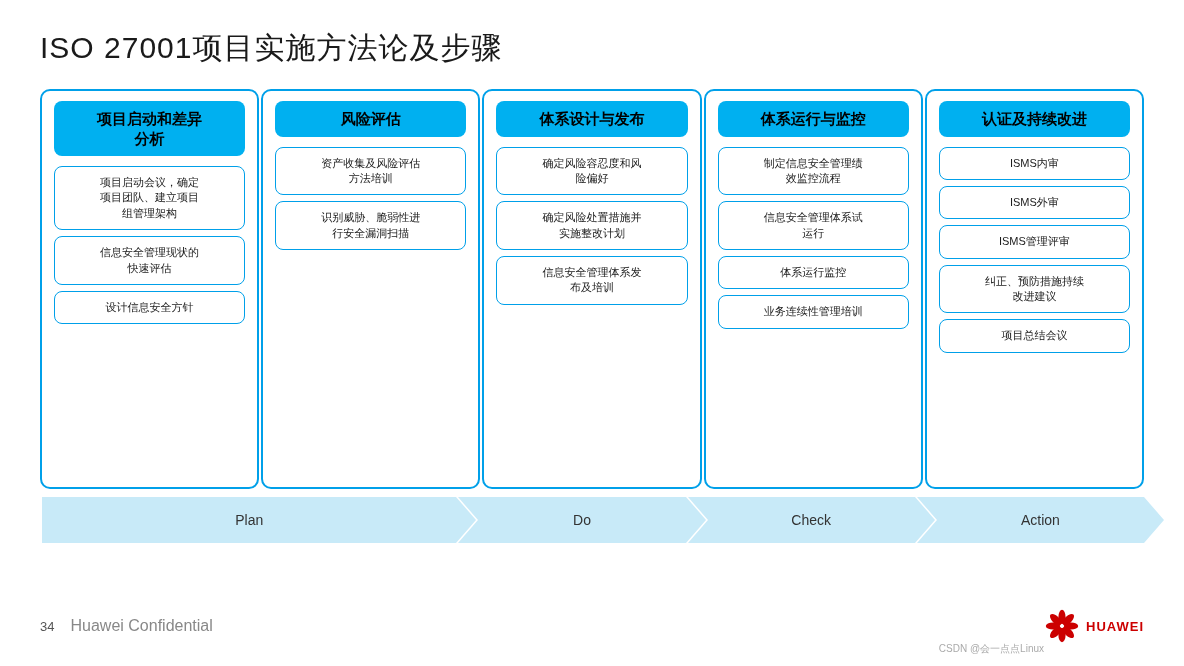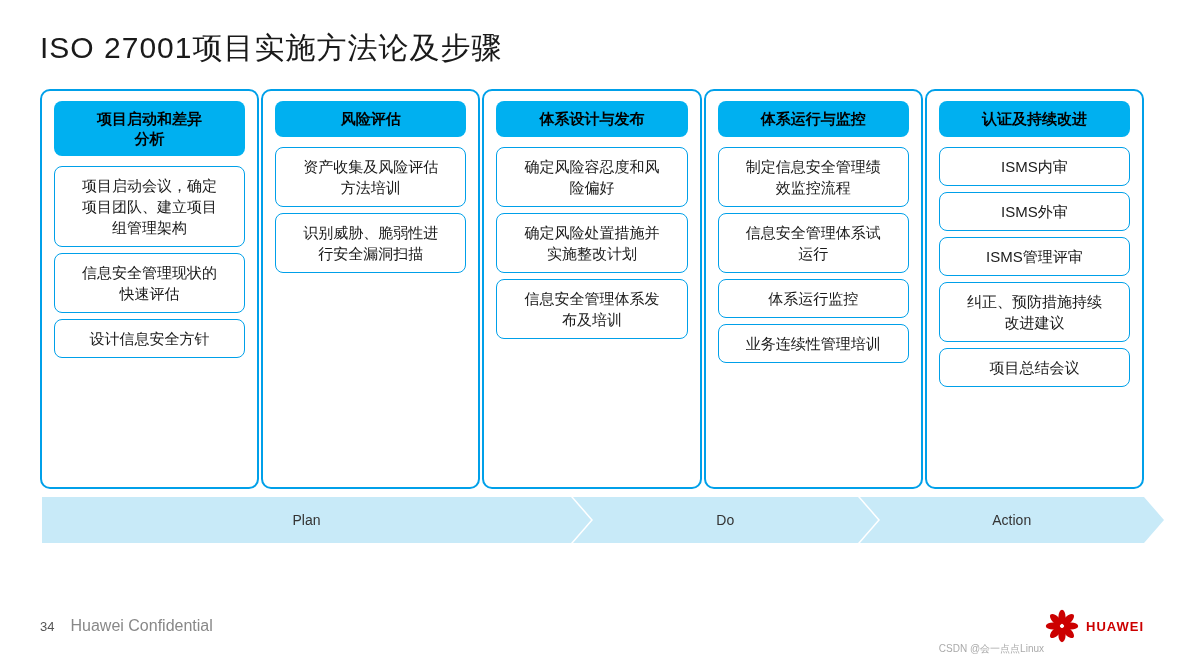--- a/index.html
+++ b/index.html
@@ -75,21 +75,21 @@
       flex-direction: column;
       gap: 6px;
       flex: 1;
     }
 
     .col-item {
       border: 1.5px solid #00a0e9;
       border-radius: 8px;
       padding: 8px 8px;
       text-align: center;
-      font-size: 15px;
+      font-size: 11px;
       color: #1a1a1a;
       line-height: 1.4;
       background: #fff;
     }
 
     
     .footer {
       position: absolute;
       bottom: 22px;
       left: 40px;
@@ -271,20 +271,23 @@
           border-bottom: 23px solid #c8eaf8;
           border-left: 20px solid transparent;
           z-index: 2;
         }
       </style>
       <div class="arr arr-plan">
         <span>Plan</span>
       </div>
       <div class="arr arr-do">
         <span>Do</span>
+      </div>
+      <div class="arr arr-check">
+        <span>Check</span>
       </div>
       <div class="arr arr-action">
         <span>Action</span>
       </div>
     </div>
   </div>
 
   <div class="footer">
     <div class="footer-left">
       <span class="footer-page">34</span>

